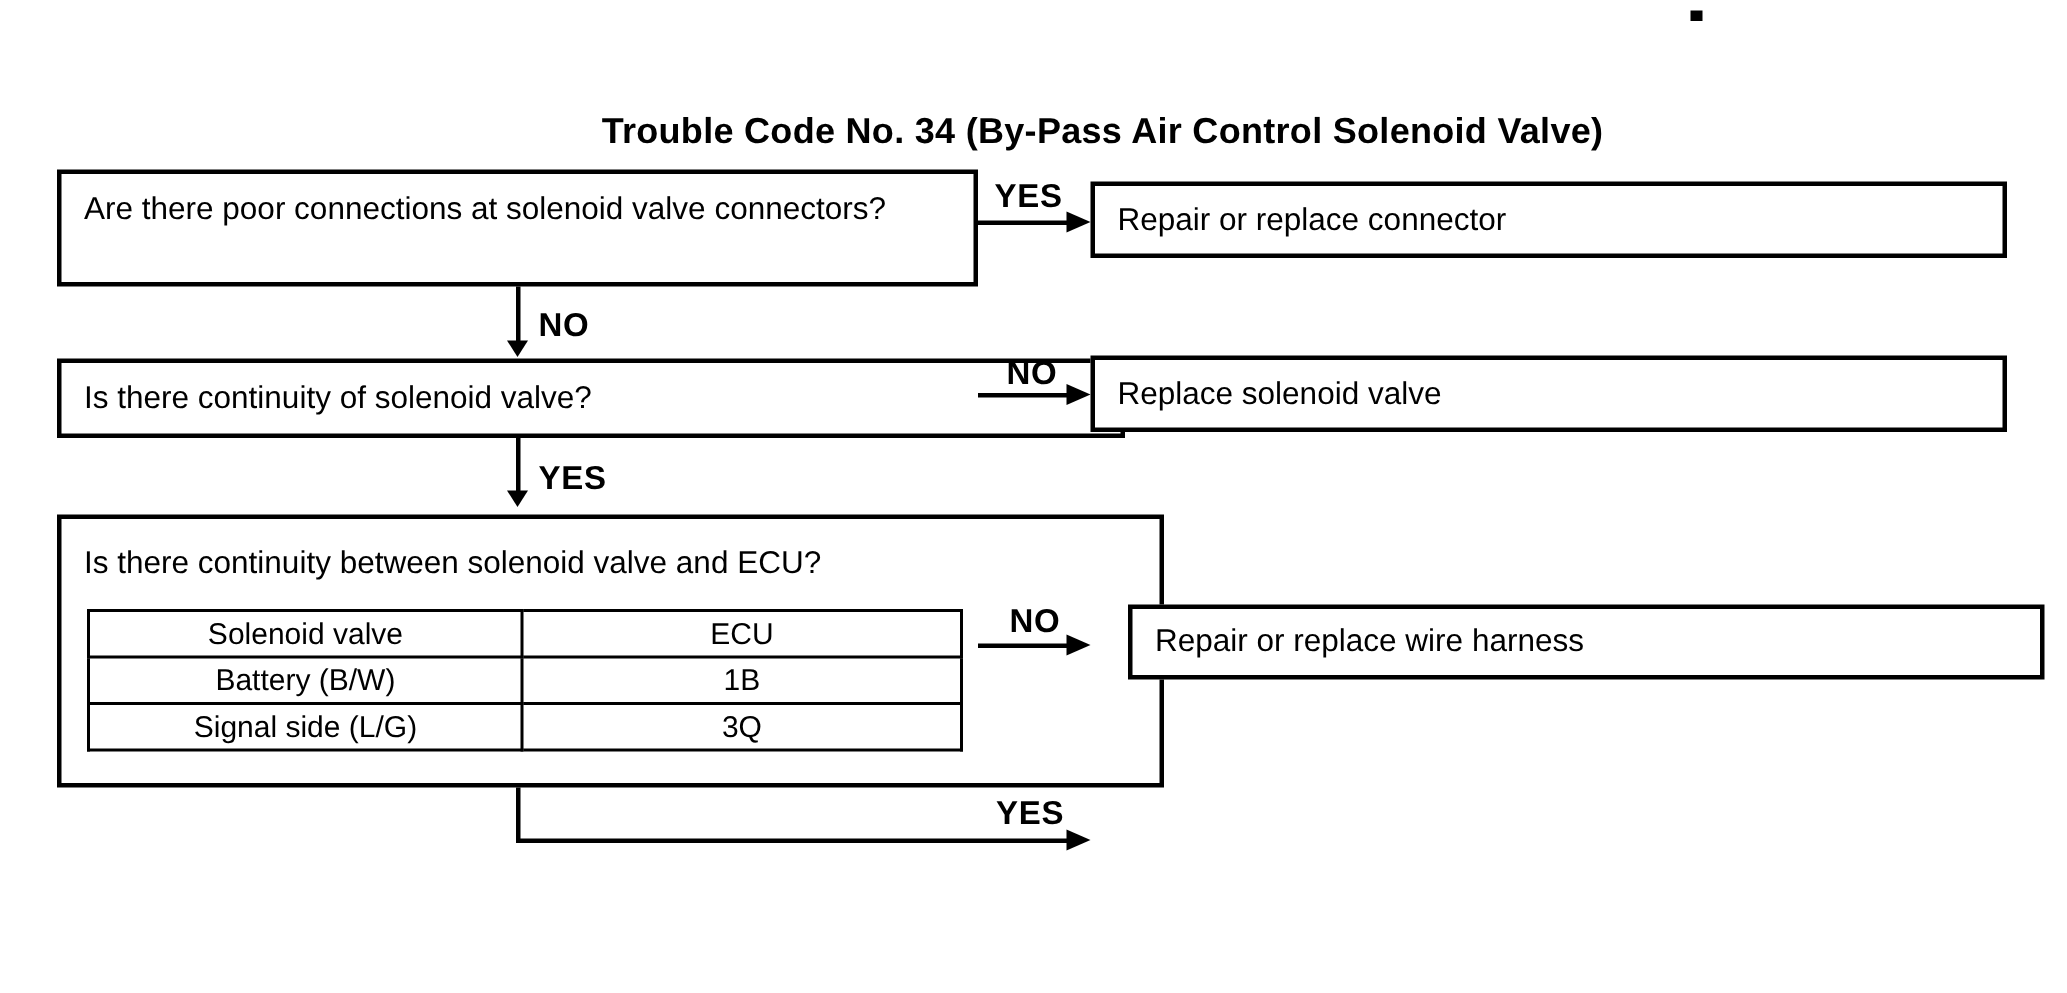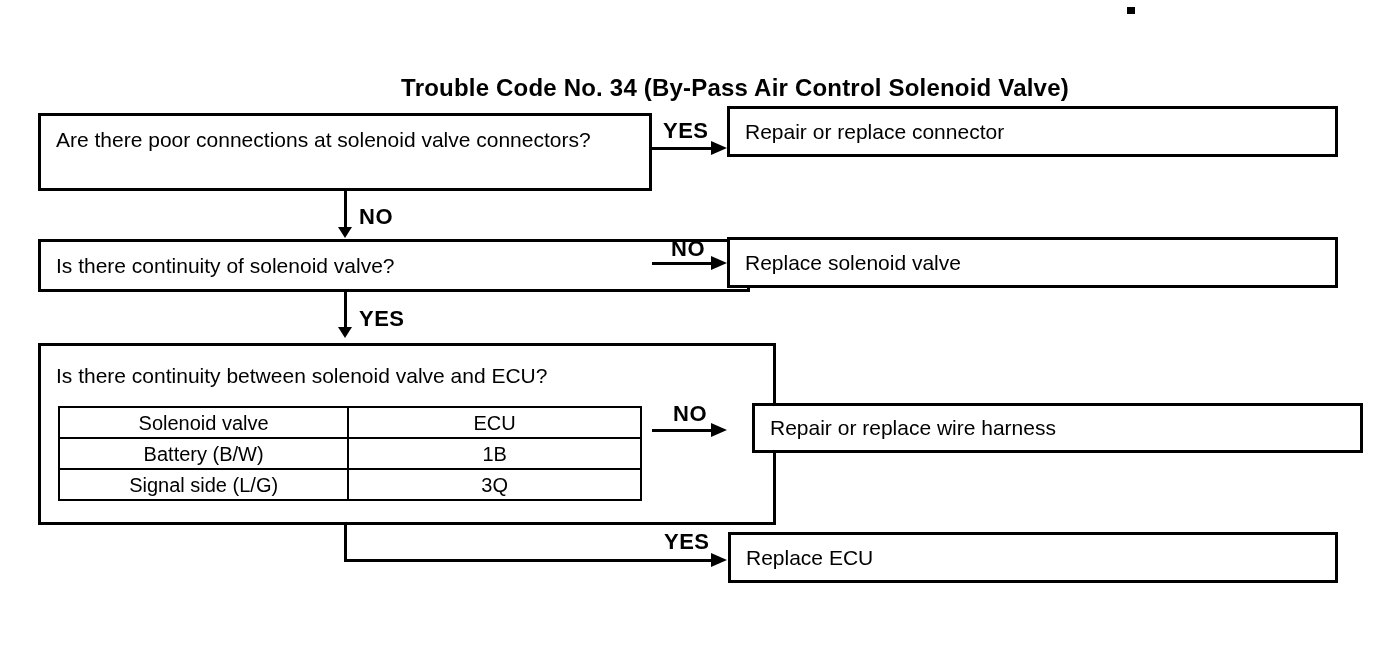--- a/index.html
+++ b/index.html
@@ -32,21 +32,21 @@
     background: #ffffff;
     border: 3px solid #000000;
     box-sizing: border-box;
     font-size: 21px;
     line-height: 26px;
     padding-left: 32px;
   }
   .q1 { left: 38px;  top: 113px; width: 614px; height: 78px; }
   .q2 { left: 38px;  top: 239px; width: 712px; height: 53px; }
   .q3 { left: 38px;  top: 343px; width: 738px; height: 182px; }
-  .a1 { left: 727px; top: 106px; width: 611px; height: 51px; }
+  .a1 { left: 727px; top: 121px; width: 611px; height: 51px; }
   .a2 { left: 727px; top: 237px; width: 611px; height: 51px; }
   .a3 { left: 727px; top: 403px; width: 611px; height: 50px; margin-left: 25px; }
   .a4 { left: 728px; top: 532px; width: 610px; height: 51px; }
   .box .qtext {
     position: absolute;
     left: 15px;
     top: 11px;
     max-width: 535px;
   }
   .vcenter {
@@ -141,23 +141,20 @@
 
   <div class="box a1 vcenter">
     <div>Repair or replace connector</div>
   </div>
   <div class="box a2 vcenter">
     <div>Replace solenoid valve</div>
   </div>
   <div class="box a3 vcenter">
     <div>Repair or replace wire harness</div>
   </div>
-  <div class="box a4 vcenter">
-    <div>Replace ECU</div>
-  </div>
 
   <div class="yn-label" style="left:663px; top:118px;">YES</div>
   <div class="hline" style="left:652px; top:147px; width:62px; height:3px;"></div>
   <div class="arrow-right" style="left:711px; top:141px;"></div>
 
   <div class="vline" style="left:344px; top:191px; width:3px; height:38px;"></div>
   <div class="arrow-down" style="left:338px; top:227px;"></div>
   <div class="yn-label" style="left:359px; top:204px;">NO</div>
 
   <div class="yn-label" style="left:671px; top:236px;">NO</div>

